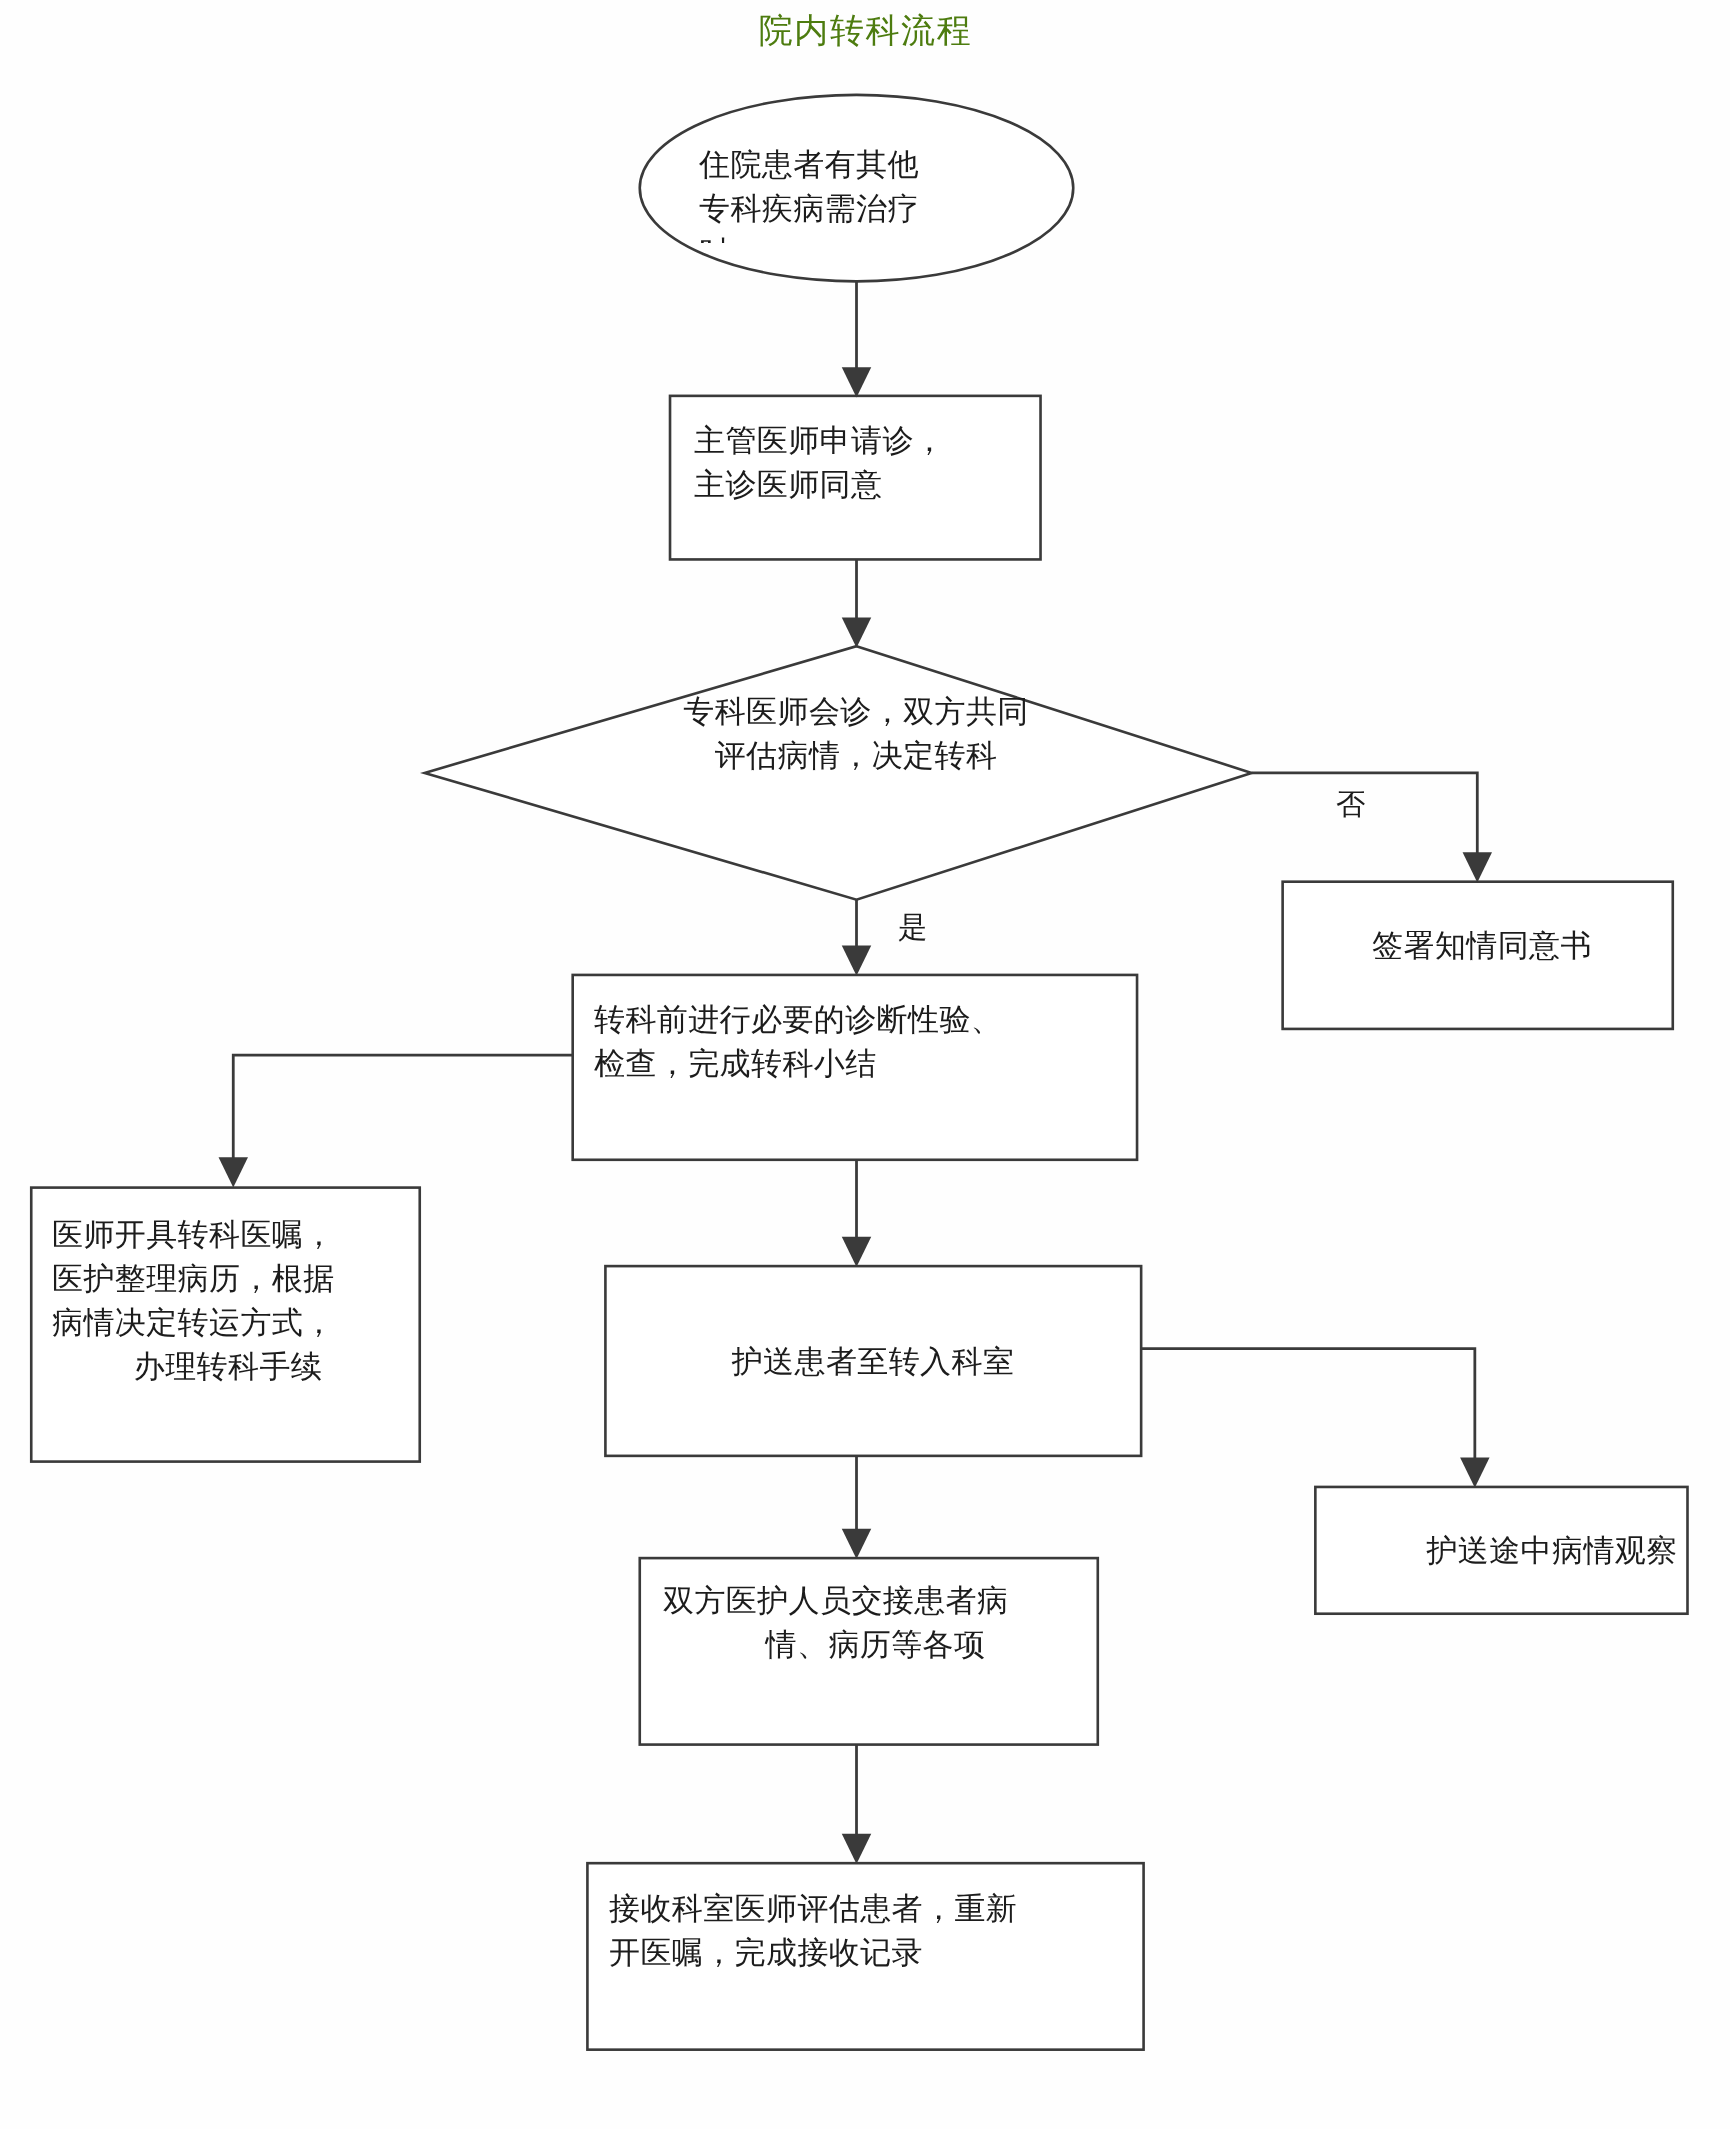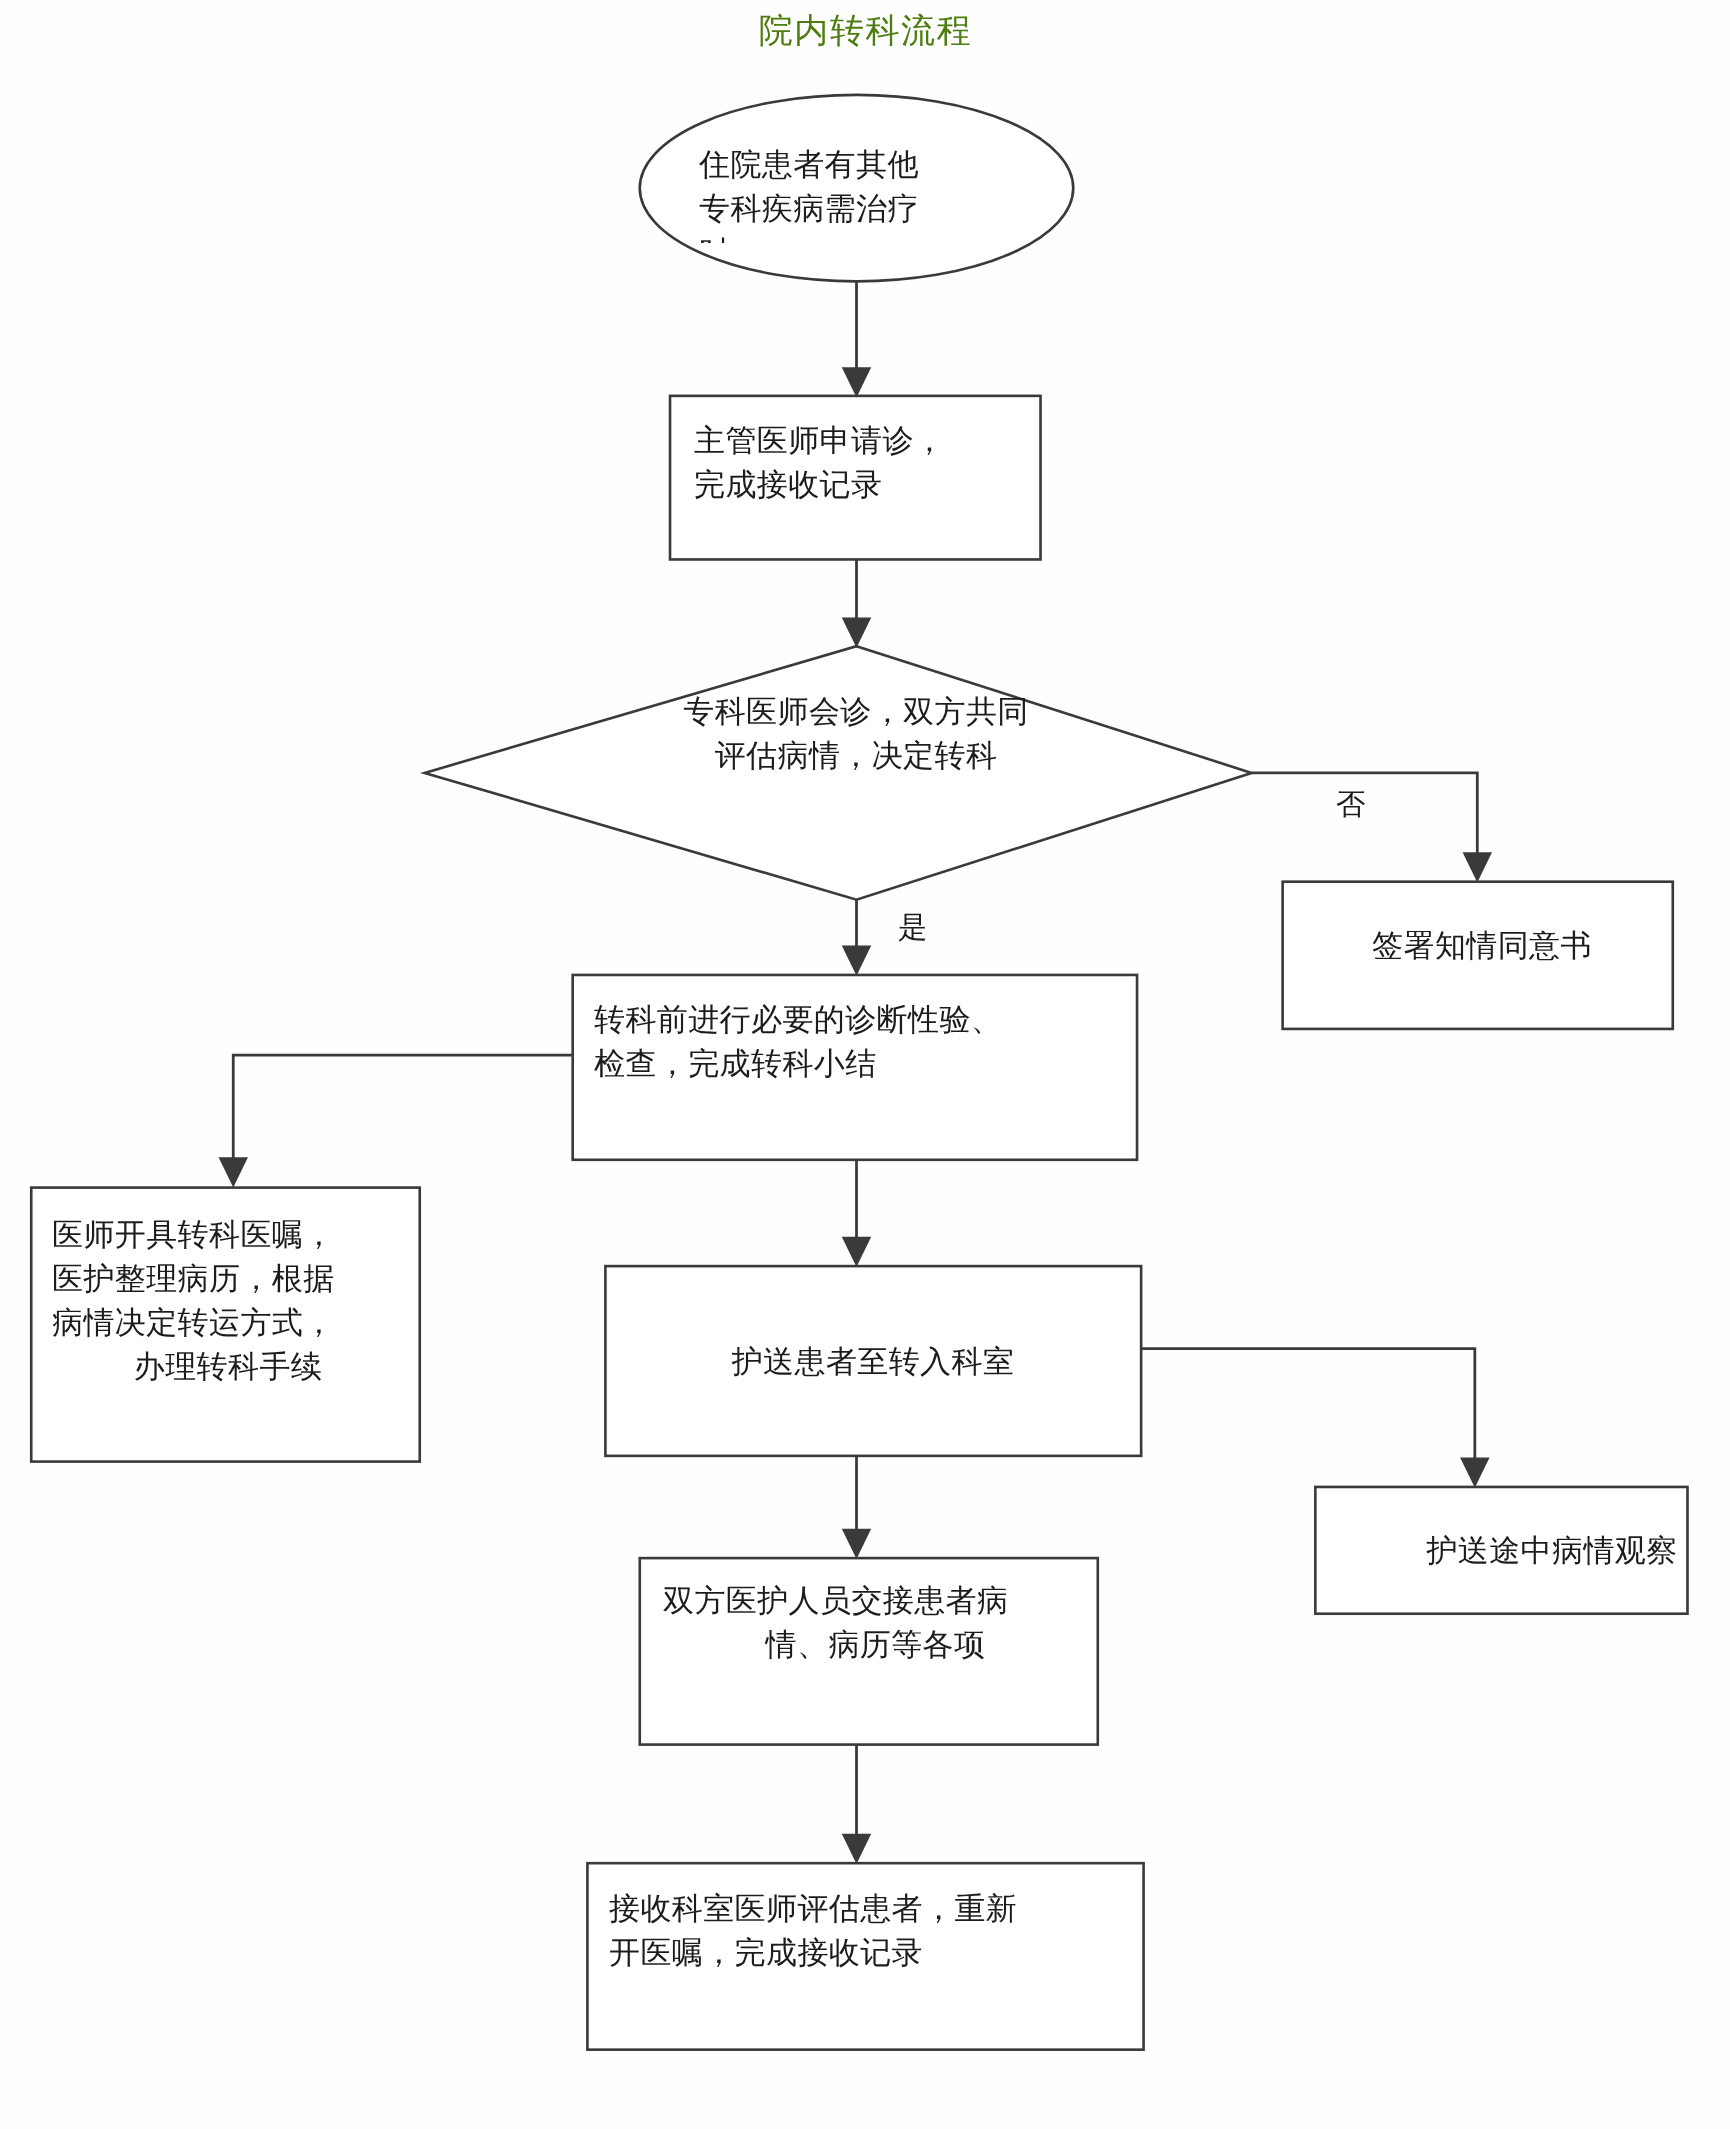--- a/index.html
+++ b/index.html
@@ -134,21 +134,21 @@
   </svg>
 
   <div class="node-text align-left" style="left:699px; top:123px; width:344px; height:139px;">
     <span class="ln">住院患者有其他</span>
     <span class="ln">专科疾病需治疗</span>
     <span class="ln" style="height:13px; overflow:hidden; line-height:1.42;">时</span>
   </div>
 
   <div class="node-text align-left" style="left:694px; top:409px; width:344px; height:106px;">
     <span class="ln">主管医师申请诊，</span>
-    <span class="ln">完成接收记录</span>
+    <span class="ln">主诊医师同意</span>
   </div>
 
   <div class="node-text align-center" style="left:529px; top:680px; width:654px; height:106px;">
     <span class="ln">专科医师会诊，双方共同</span>
     <span class="ln">评估病情，决定转科</span>
   </div>
 
   <div class="node-text align-center" style="left:1283px; top:882px; width:390px; height:127px;padding-left:8px;">
     <span class="ln">签署知情同意书</span>
   </div>

